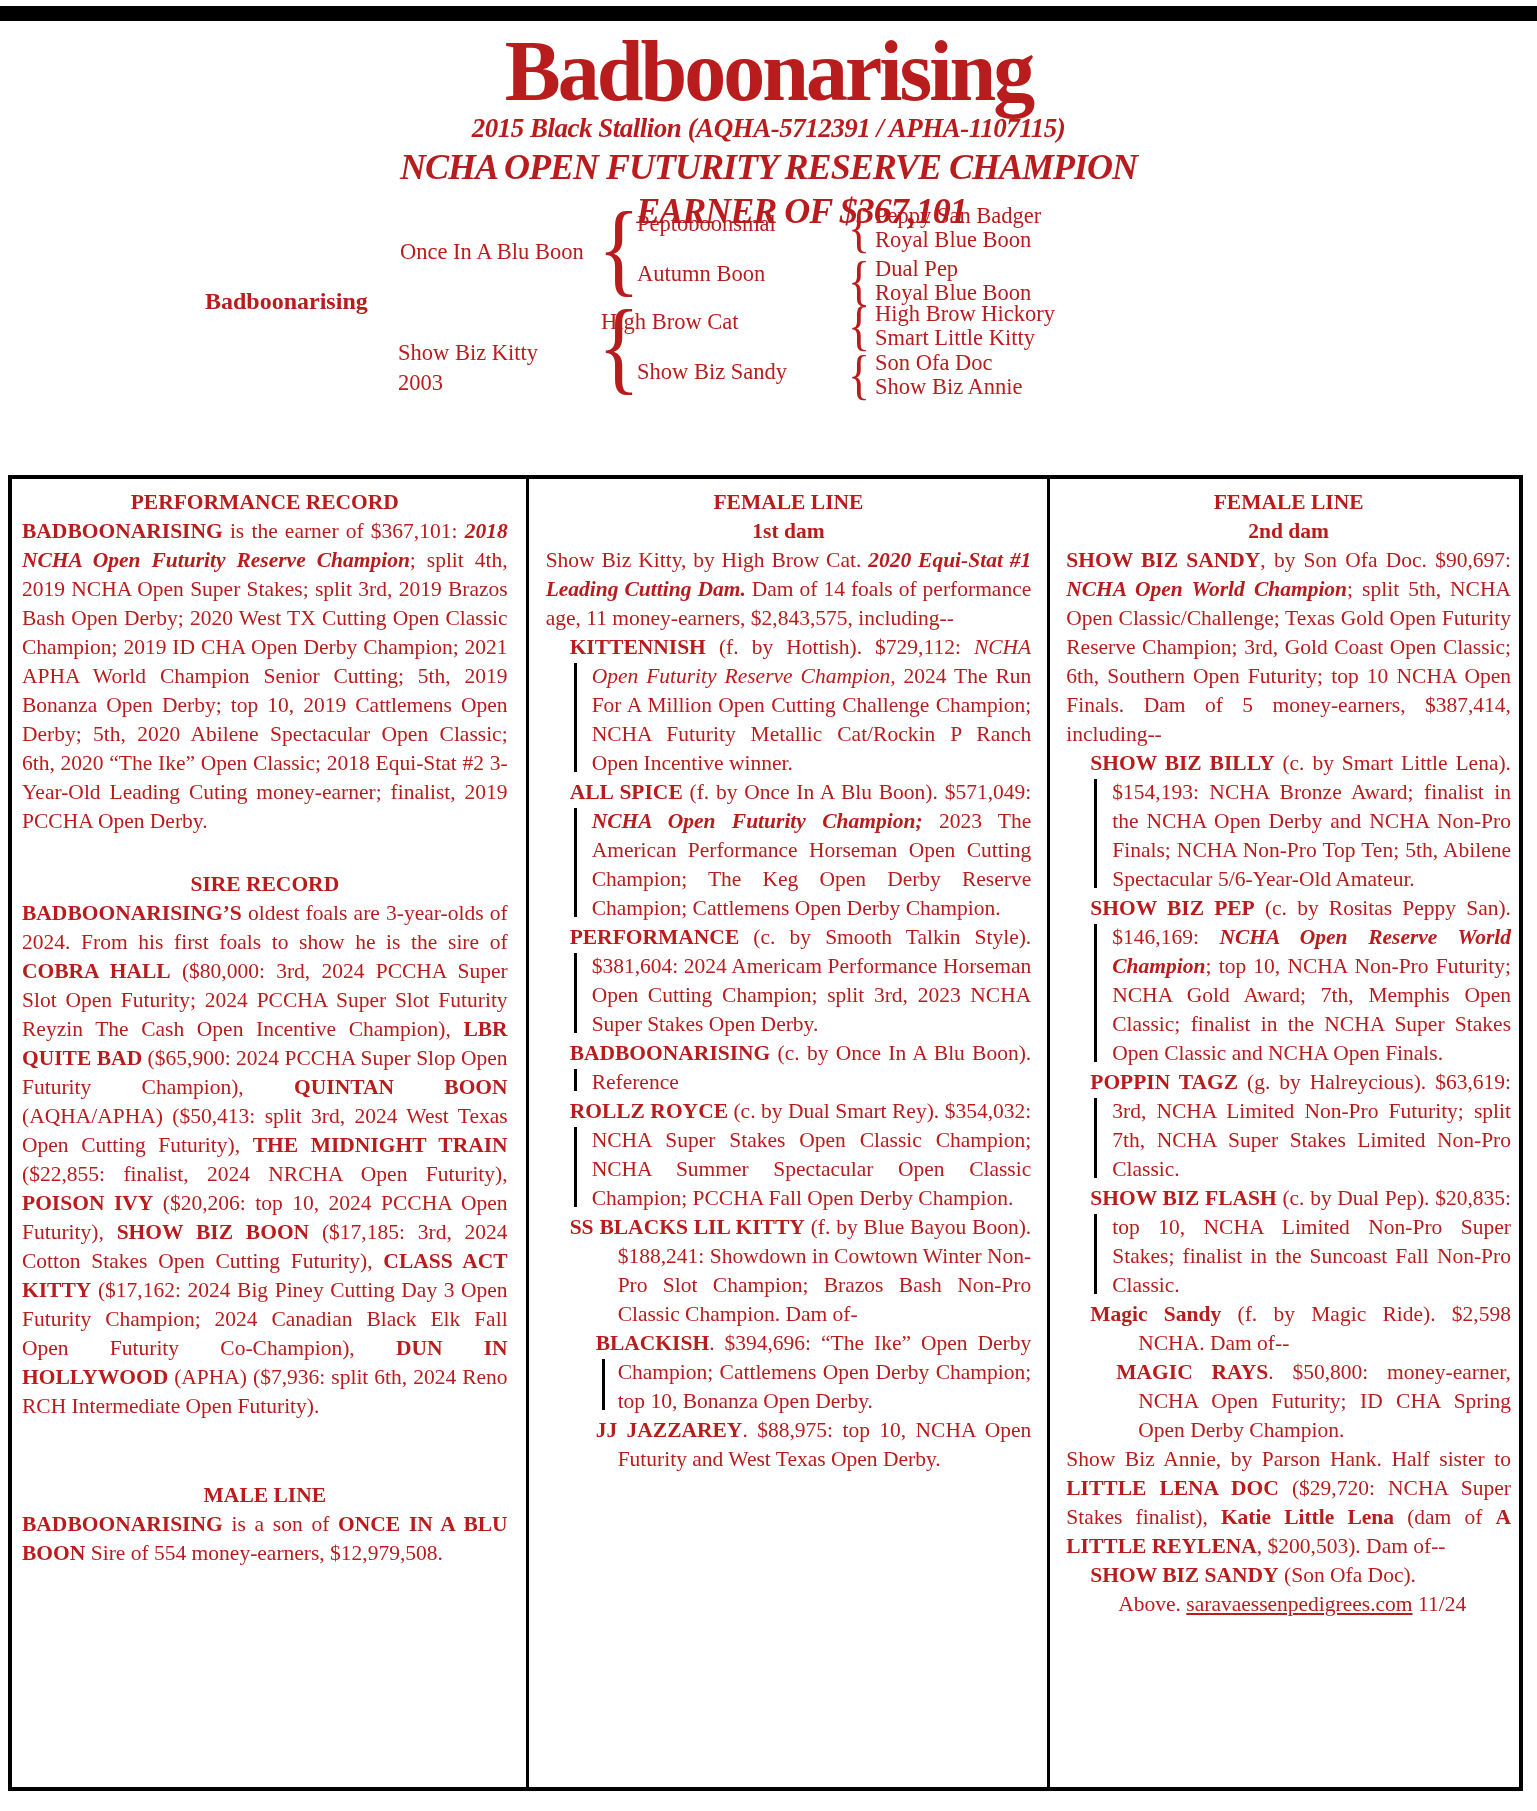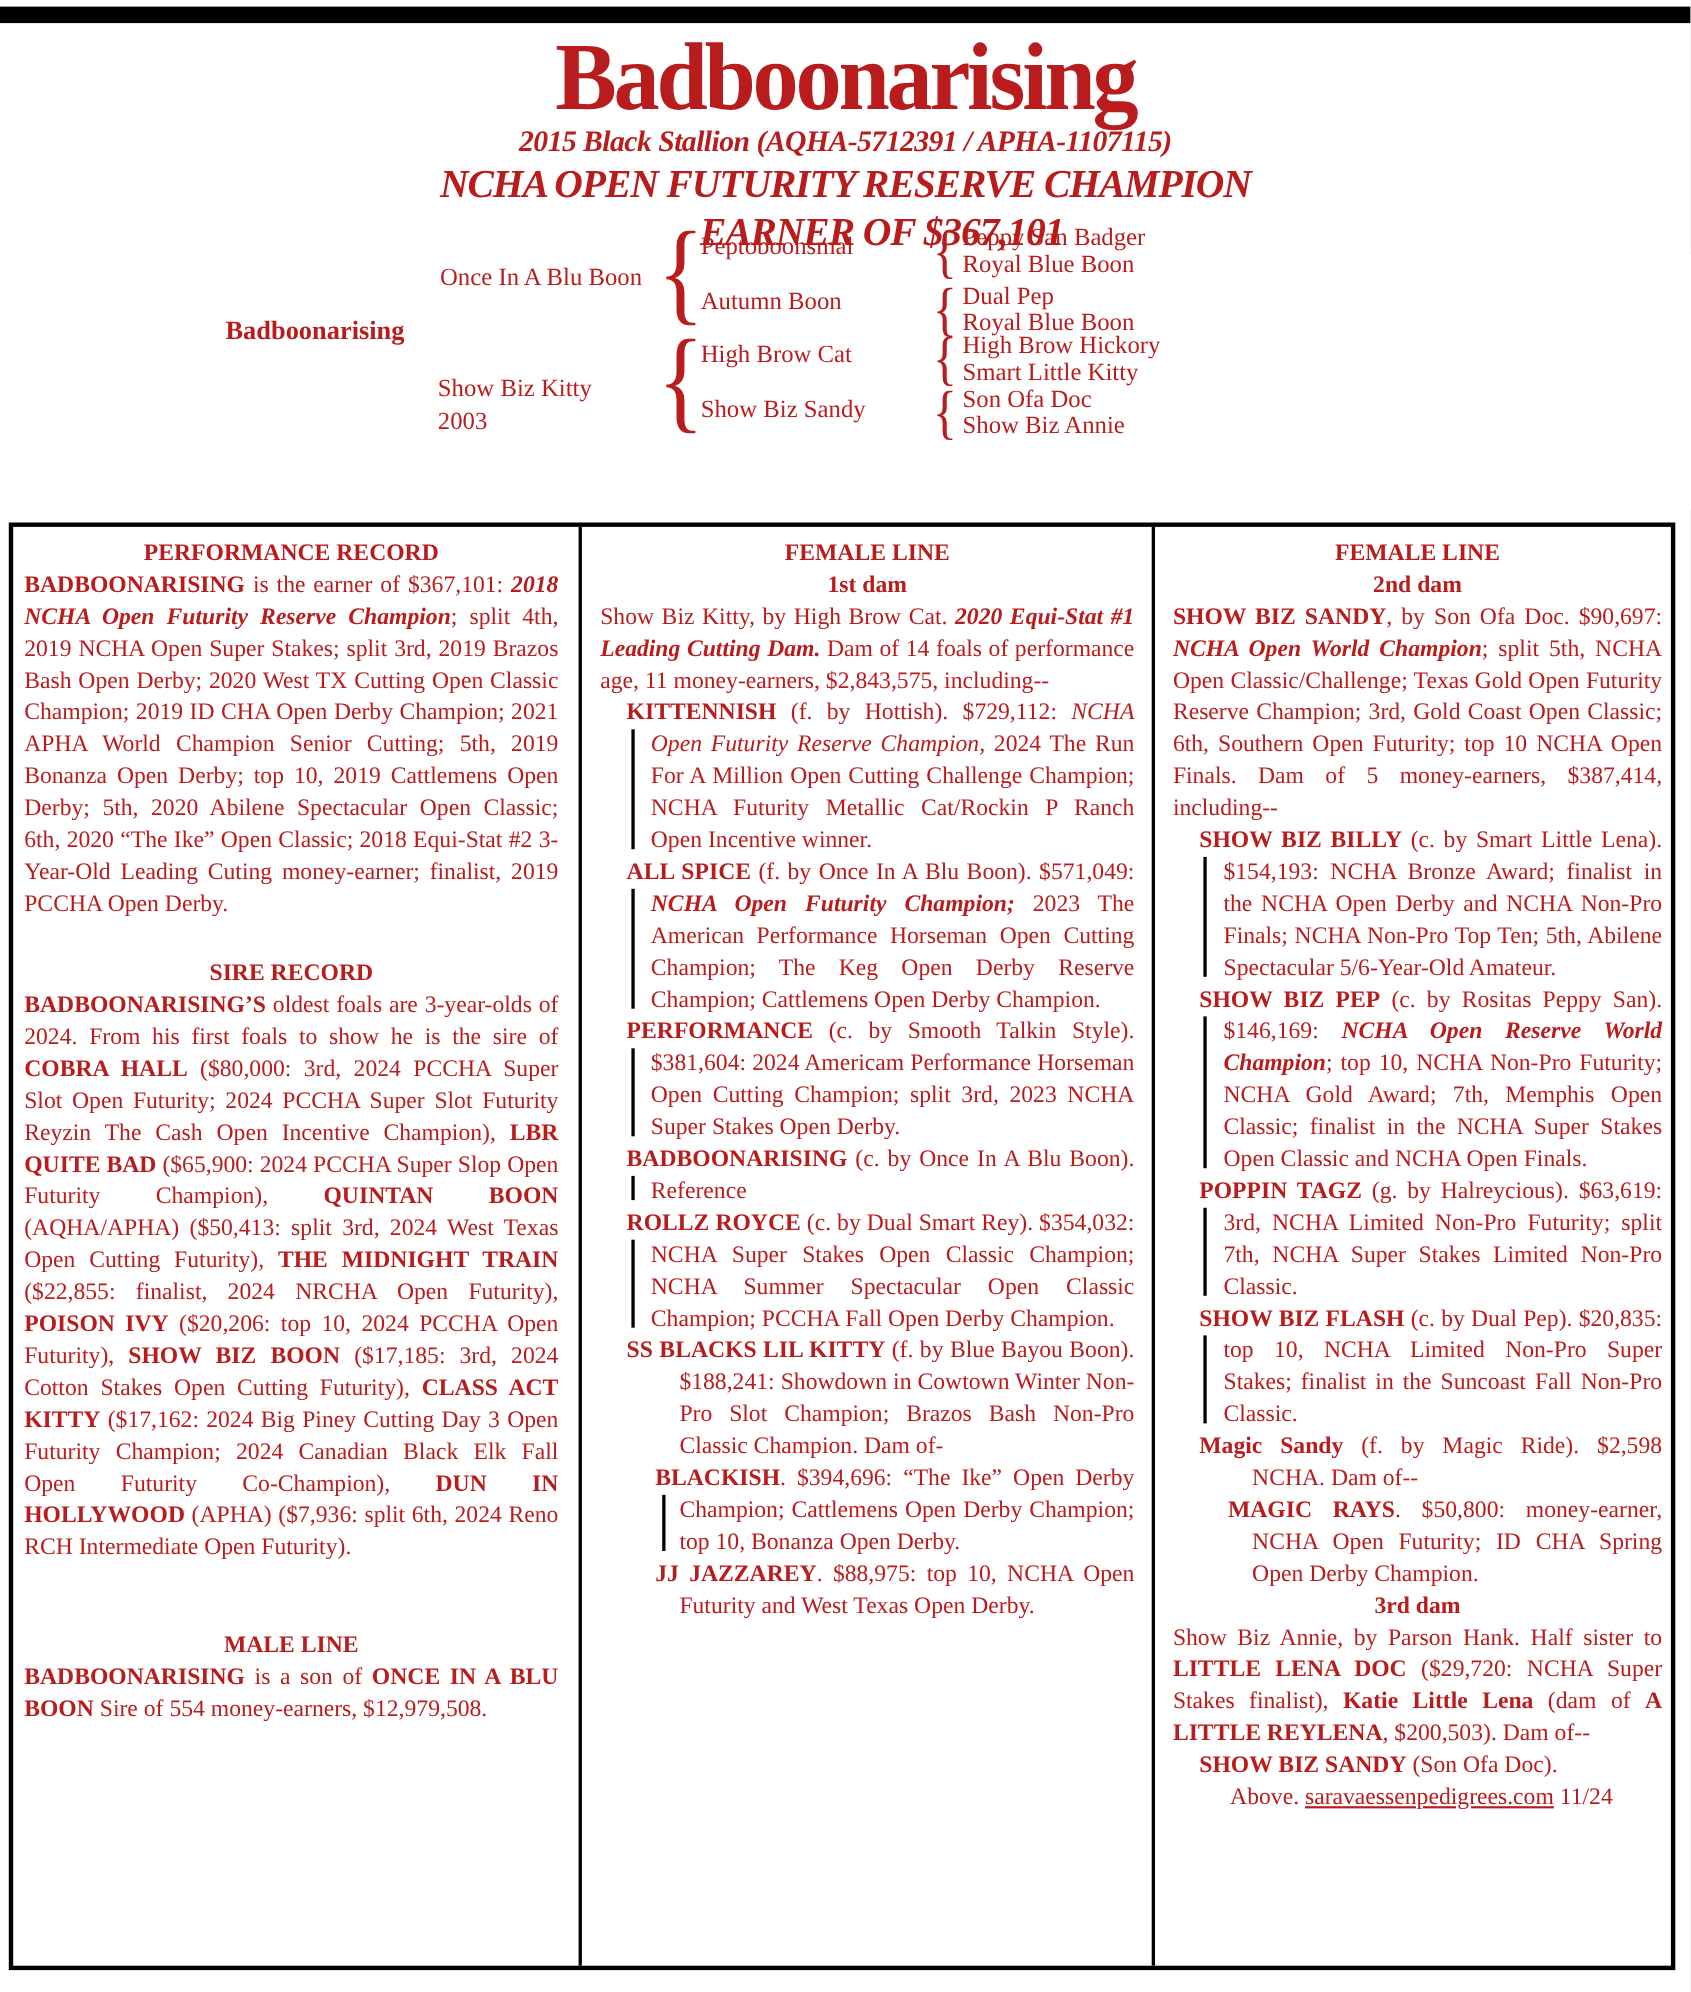--- a/index.html
+++ b/index.html
@@ -18,21 +18,21 @@
   #honor2{left:0;top:190px;width:1537px;text-align:center;font-size:36px;font-weight:700;
           font-style:italic;letter-spacing:-1px;padding-left:33px;}
   
   .ped{font-size:22.5px;white-space:nowrap;line-height:23.5px;}
   .ped-root{left:205px;top:290px;font-weight:700;font-size:24px;}
   .ped-sire{left:400px;top:240px;}
   .ped-dam{left:398px;top:341px;}
   .ped-dam-year{left:398px;top:371px;}
   .g2-0{left:637px;top:212px;}
   .g2-1{left:637px;top:262px;}
-  .g2-2{left:637px;top:310px;}
+  .g2-2{left:601px;top:310px;}
   .g2-3{left:637px;top:360px;}
   .g3{left:875px;}
   .g3-0{top:204px;}
   .g3-1{top:257px;}
   .g3-2{top:302px;}
   .g3-3{top:351px;}
   .brace{font-weight:400;line-height:1;}
   .brace::before{content:"{";}
   .brace-big{left:594px;font-size:104px;transform:scaleX(0.85);}
   .bb-0{top:196px;} .bb-1{top:294px;}
@@ -137,20 +137,19 @@
     <div id="col2" class="col">
         <div class="blk heading"><span>FEMALE LINE</span></div>
         <div class="blk subheading"><span>2nd dam</span></div>
         <div class="blk para"><span class="b">SHOW BIZ SANDY</span><span>, by Son Ofa Doc. $90,697: </span><span class="b i">NCHA Open World Champion</span><span>; split 5th, NCHA Open Classic/Challenge; Texas Gold Open Futurity Reserve Champion; 3rd, Gold Coast Open Classic; 6th, Southern Open Futurity; top 10 NCHA Open Finals. Dam of 5 money-earners, $387,414, including--</span></div>
         <div class="blk entry l1 bar"><span class="b">SHOW BIZ BILLY</span><span> (c. by Smart Little Lena). $154,193: NCHA Bronze Award; finalist in the NCHA Open Derby and NCHA Non-Pro Finals; NCHA Non-Pro Top Ten; 5th, Abilene Spectacular 5/6-Year-Old Amateur.</span></div>
         <div class="blk entry l1 bar"><span class="b">SHOW BIZ PEP</span><span> (c. by Rositas Peppy San). $146,169: </span><span class="b i">NCHA Open Reserve World Champion</span><span>; top 10, NCHA Non-Pro Futurity; NCHA Gold Award; 7th, Memphis Open Classic; finalist in the NCHA Super Stakes Open Classic and NCHA Open Finals.</span></div>
         <div class="blk entry l1 bar"><span class="b">POPPIN TAGZ</span><span> (g. by Halreycious). $63,619: 3rd, NCHA Limited Non-Pro Futurity; split 7th, NCHA Super Stakes Limited Non-Pro Classic.</span></div>
         <div class="blk entry l1 bar"><span class="b">SHOW BIZ FLASH</span><span> (c. by Dual Pep). $20,835: top 10, NCHA Limited Non-Pro Super Stakes; finalist in the Suncoast Fall Non-Pro Classic.</span></div>
         <div class="blk entry l1d"><span class="b">Magic Sandy</span><span> (f. by Magic Ride). $2,598 NCHA. Dam of--</span></div>
         <div class="blk entry l2"><span class="b">MAGIC RAYS</span><span>. $50,800: money-earner, NCHA Open Futurity; ID CHA Spring Open Derby Champion.</span></div>
-        <div class="blk subheading"><span>3rd dam</span></div>
         <div class="blk para"><span>Show Biz Annie, by Parson Hank. Half sister to </span><span class="b">LITTLE LENA DOC</span><span> ($29,720: NCHA Super Stakes finalist), </span><span class="b">Katie Little Lena</span><span> (dam of </span><span class="b">A LITTLE REYLENA</span><span>, $200,503). Dam of--</span></div>
         <div class="blk entry l1"><span class="b">SHOW BIZ SANDY</span><span> (Son Ofa Doc).</span></div>
         <div class="blk footer"><span>Above.   </span><span class="u">saravaessenpedigrees.com</span><span> 11/24</span></div>
       </div>
   </div>
 
 </div>
 
 </body></html>

